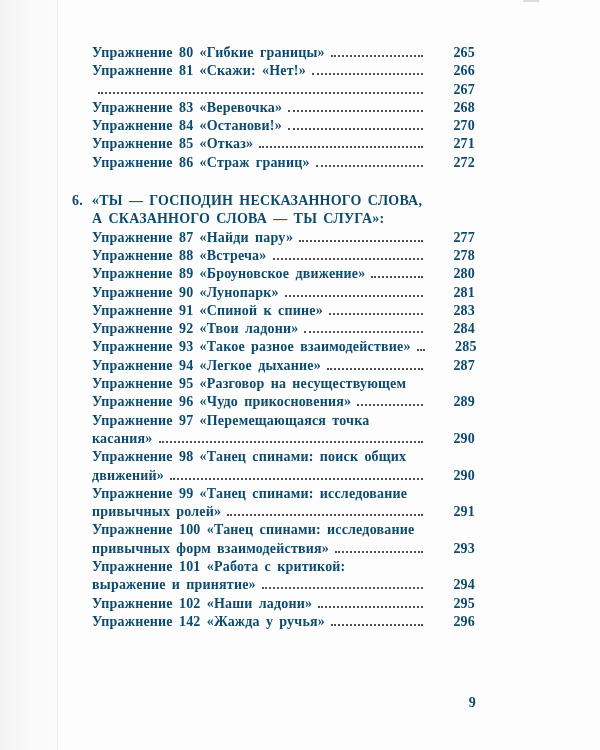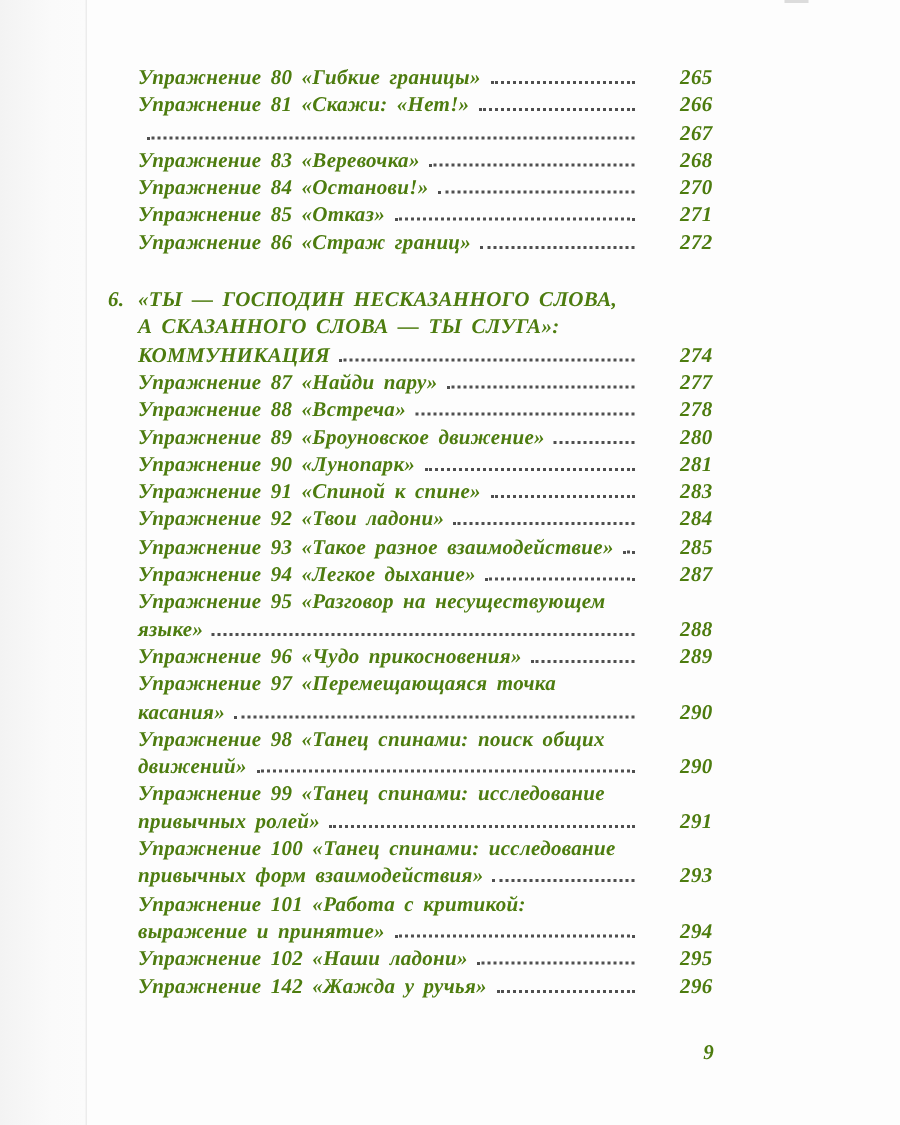--- a/index.html
+++ b/index.html
@@ -6,27 +6,26 @@
   body {
     width: 600px; height: 750px;
     background: #ffffff;
     font-family: "Liberation Serif", "DejaVu Serif", serif;
   }
   .page {
     position: relative;
     width: 600px; height: 750px;
     background: #fdfdfd;
     overflow: hidden;
-    color: #4d7c0f;
+    color: #0c4a6e;
     font-weight: bold;
     font-size: 14px;
     line-height: 18.3px;
     letter-spacing: 0.2px;
     word-spacing: 2.5px;
-    font-style: italic;
   }
   .edge-band {
     position: absolute; left: 0; top: 0;
     width: 57px; height: 750px;
     background: linear-gradient(90deg, #f3f3f3, #fafafa 60%, #fbfbfb);
     border-right: 1px solid #ececec;
   }
   .scan-artifact {
     position: absolute; left: 523px; top: 0;
     width: 16px; height: 2px;
@@ -103,25 +102,20 @@
         <div class="line flexline">
           <span class="label">Упражнение 86 «Страж границ»</span>
           <span class="dots"></span>
           <span class="pageref">272</span>
         </div>
       </div>
       <div class="section">
         <span class="num">6.</span>
         <div class="line">«ТЫ — ГОСПОДИН НЕСКАЗАННОГО СЛОВА,</div>
         <div class="line">А СКАЗАННОГО СЛОВА — ТЫ СЛУГА»:</div>
-        <div class="line flexline">
-          <span class="label">КОММУНИКАЦИЯ</span>
-          <span class="dots"></span>
-          <span class="pageref">274</span>
-        </div>
       </div>
       <div class="entry">
         <div class="line flexline">
           <span class="label">Упражнение 87 «Найди пару»</span>
           <span class="dots"></span>
           <span class="pageref">277</span>
         </div>
       </div>
       <div class="entry">
         <div class="line flexline">
@@ -167,25 +161,20 @@
       </div>
       <div class="entry">
         <div class="line flexline">
           <span class="label">Упражнение 94 «Легкое дыхание»</span>
           <span class="dots"></span>
           <span class="pageref">287</span>
         </div>
       </div>
       <div class="entry">
         <div class="line">Упражнение 95 «Разговор на несуществующем</div>
-        <div class="line flexline">
-          <span class="label">языке»</span>
-          <span class="dots"></span>
-          <span class="pageref">288</span>
-        </div>
       </div>
       <div class="entry">
         <div class="line flexline">
           <span class="label">Упражнение 96 «Чудо прикосновения»</span>
           <span class="dots"></span>
           <span class="pageref">289</span>
         </div>
       </div>
       <div class="entry">
         <div class="line">Упражнение 97 «Перемещающаяся точка</div>

